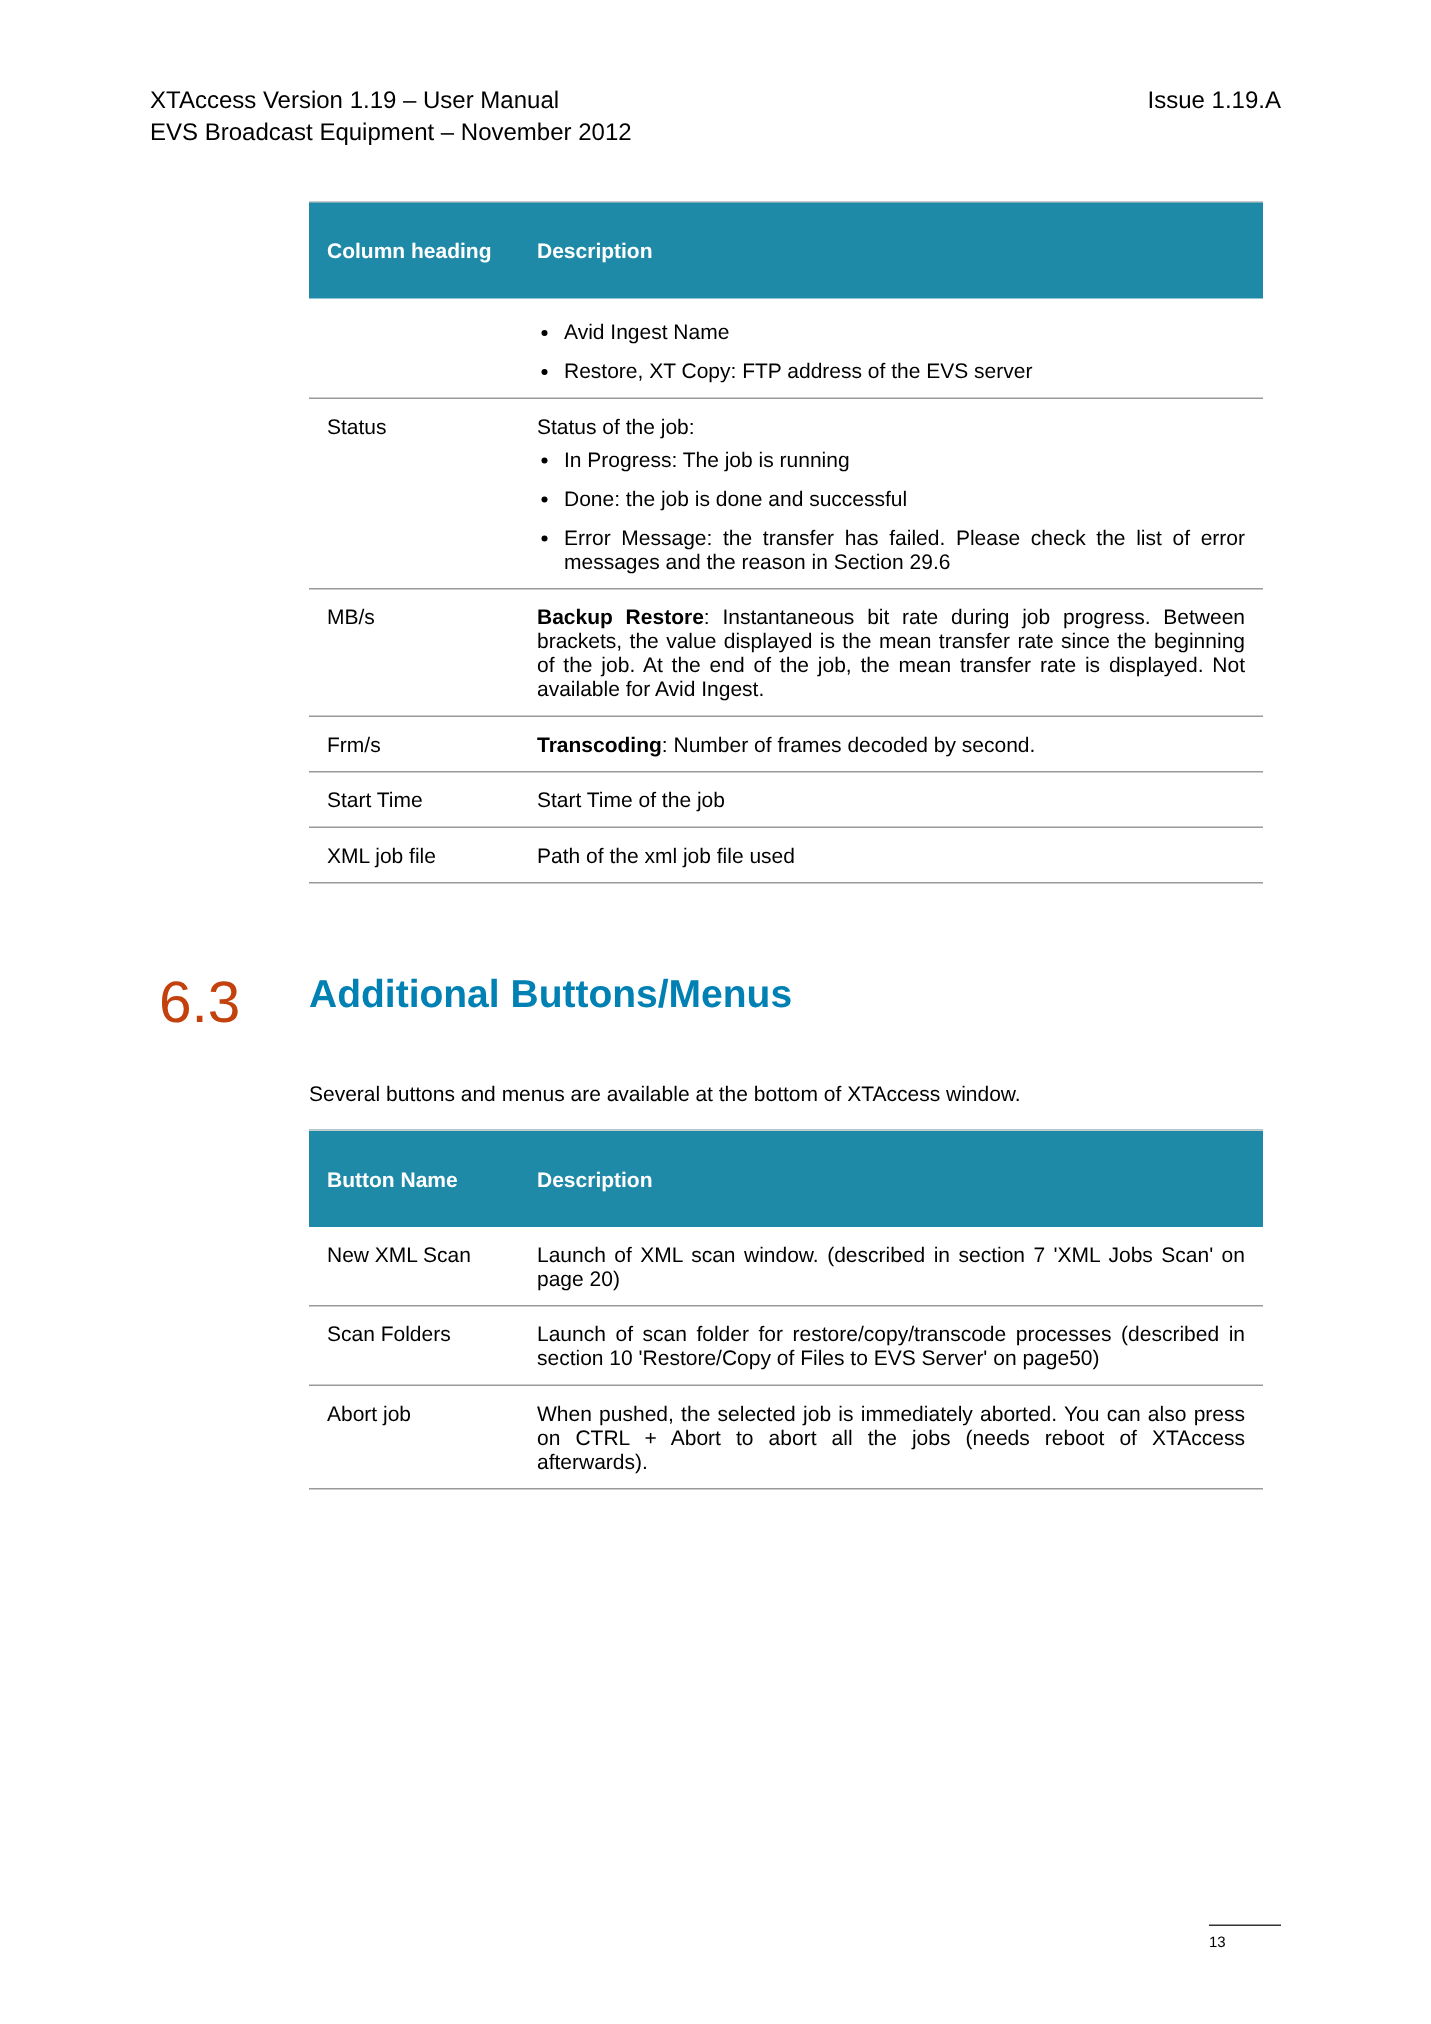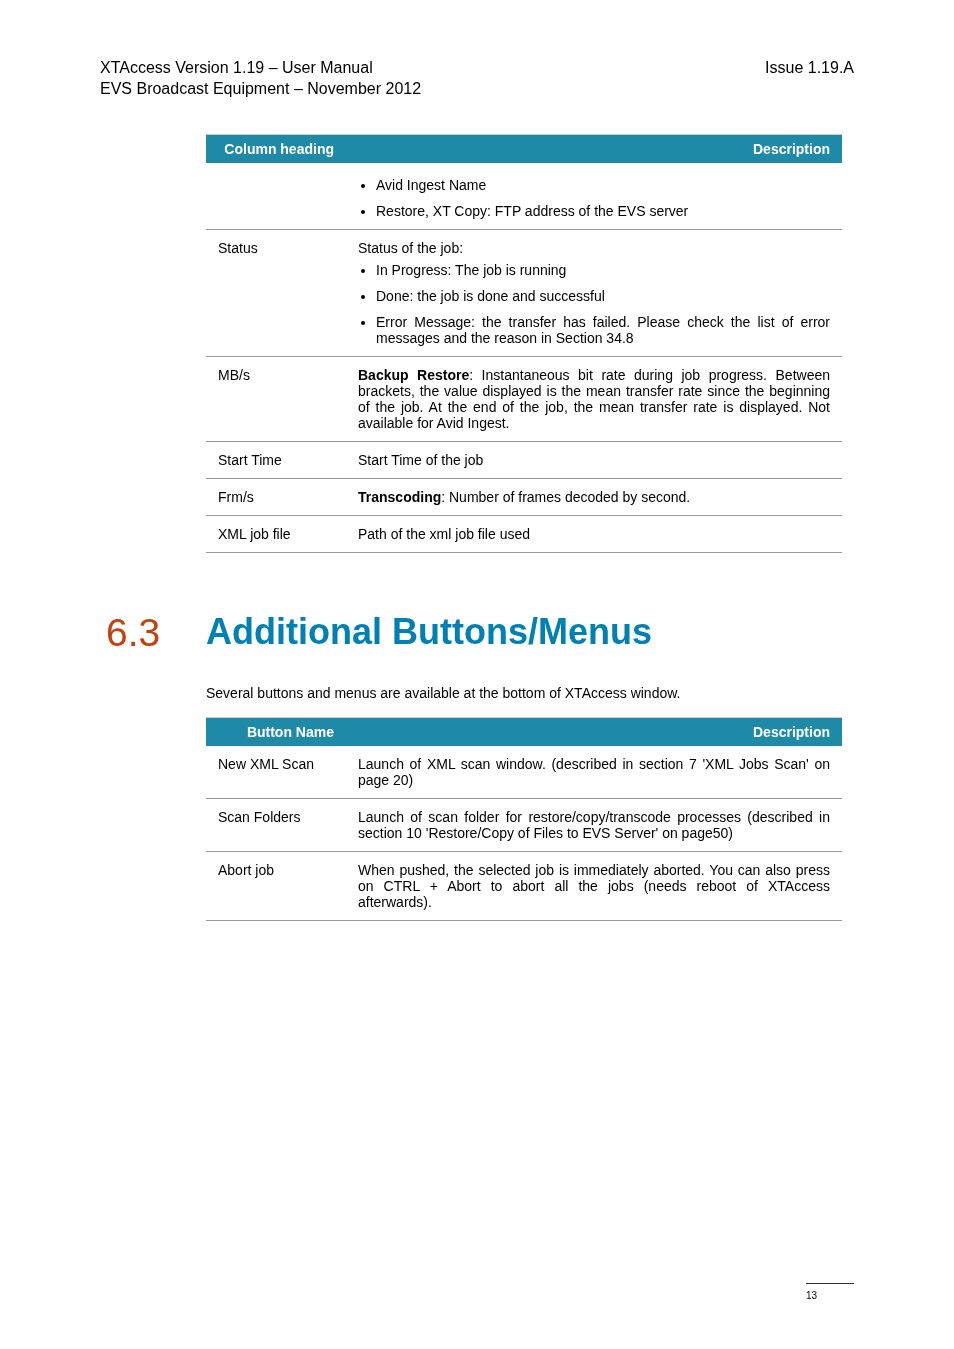--- a/index.html
+++ b/index.html
@@ -34,23 +34,23 @@
     margin-top: 34px;
   }
   table.info-table {
     width: 636px;
     border-collapse: collapse;
     border-top: 1px solid #ccc;
   }
   table.info-table th {
     background: #1f8aa8;
     color: #fff;
-    text-align: right;
+    text-align: left;
     font-weight: bold;
-    padding: 6px 12px;
+    padding: 24px 12px;
     font-size: 14px;
   }
   table.info-table th:first-child {
     width: 140px;
   }
   table.info-table td {
     padding: 10px 12px 10px 12px;
     vertical-align: top;
     border-bottom: 1px solid #999;
   }
@@ -85,21 +85,21 @@
   }
   .section-number {
     color: #c2410c;
     font-size: 39px;
     font-weight: normal;
     width: 106px;
     padding-left: 6px;
   }
   .section-title {
     color: #0080b3;
-    font-size: 36px;
+    font-size: 26px;
     font-weight: bold;
   }
   .intro-text {
     margin-bottom: 16px;
     font-size: 14px;
   }
   .footer {
     position: absolute;
     bottom: 48px;
     right: 100px;
@@ -145,35 +145,35 @@
           </ul>
         </td>
       </tr>
       <tr>
         <td>Status</td>
         <td>
           <div class="desc-p">Status of the job:</div>
           <ul>
             <li>In Progress: The job is running</li>
             <li>Done: the job is done and successful</li>
-            <li class="just">Error Message: the transfer has failed.  Please check the list of error messages and the reason in Section 34.8</li>
+            <li class="just">Error Message: the transfer has failed.  Please check the list of error messages and the reason in Section 29.6</li>
           </ul>
         </td>
       </tr>
       <tr class="no-bottom-border">
         <td>MB/s</td>
         <td class="just"><b>Backup Restore</b><span>: Instantaneous bit rate during job progress.  Between brackets, the value displayed is the mean transfer rate since the beginning of the job.  At the end of the job, the mean transfer rate is displayed. Not available for Avid Ingest.</span></td>
       </tr>
       <tr>
+        <td>Frm/s</td>
+        <td><b>Transcoding</b><span>: Number of frames decoded by second.</span></td>
+      </tr>
+      <tr>
         <td>Start Time</td>
         <td>Start Time of the job</td>
-      </tr>
-      <tr>
-        <td>Frm/s</td>
-        <td><b>Transcoding</b><span>: Number of frames decoded by second.</span></td>
       </tr>
       <tr>
         <td>XML job file</td>
         <td>Path of the xml job file used</td>
       </tr>
     </tbody>
   </table>
 
   <div class="section-heading">
     <div class="section-number">6.3</div>

